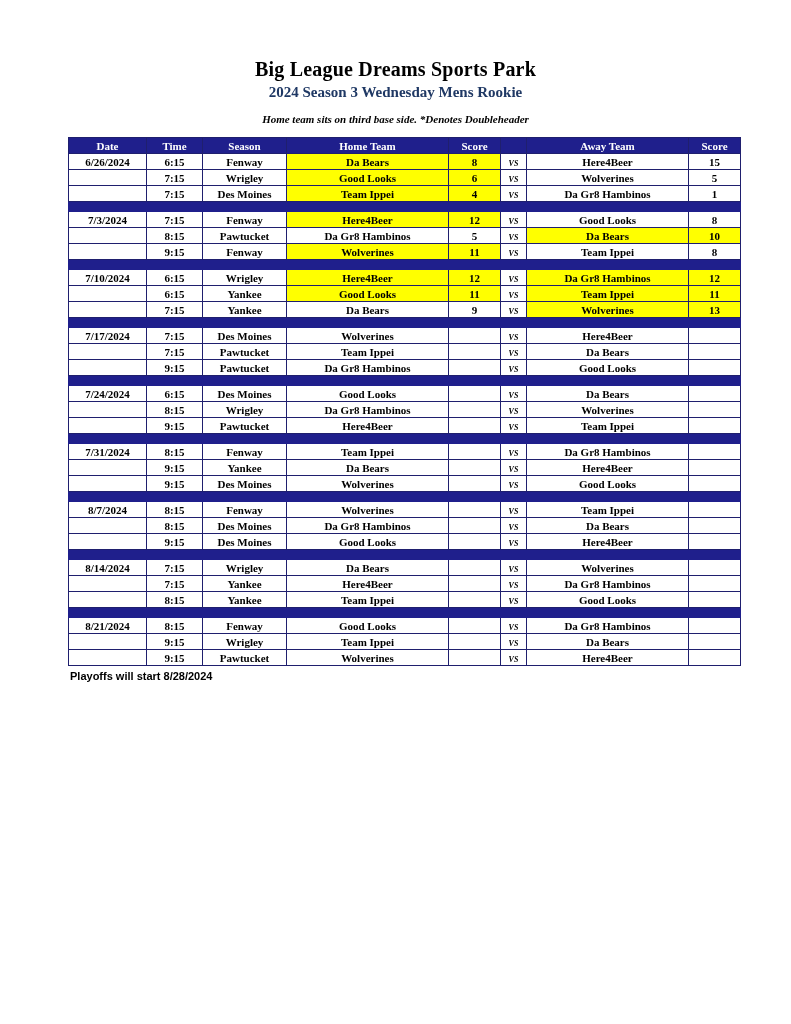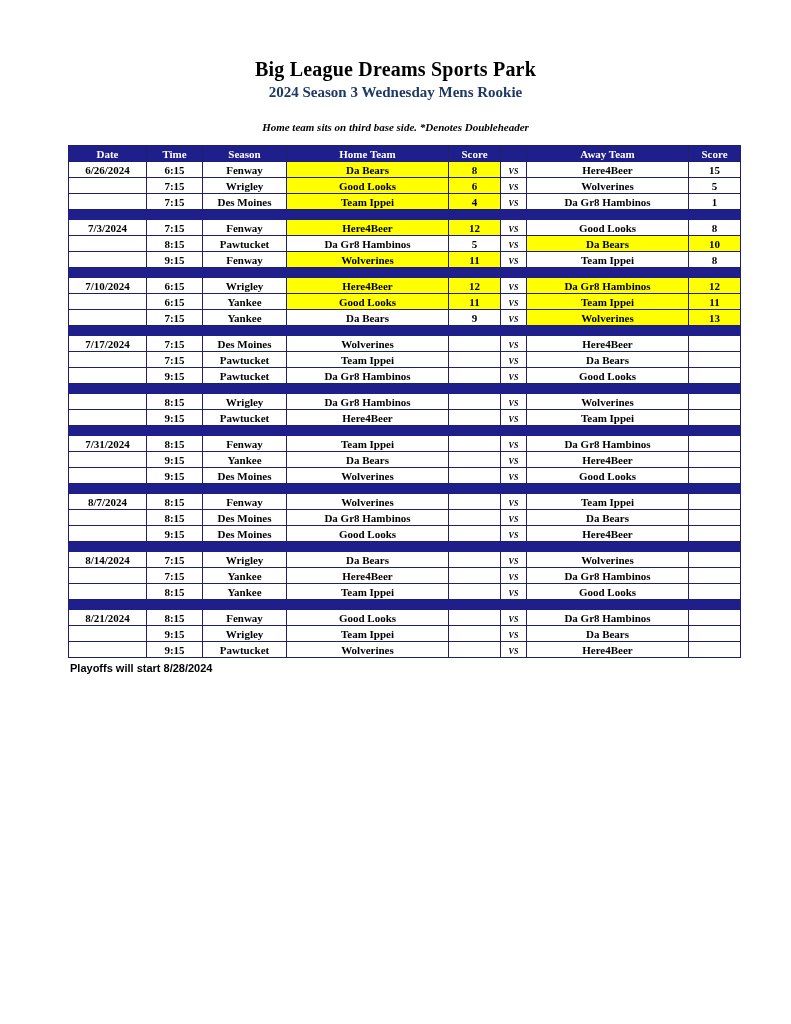--- a/index.html
+++ b/index.html
@@ -29,21 +29,21 @@
     font-weight: bold;
     font-size: 20px;
     letter-spacing: 0.2px;
     margin: 0 0 3px 0;
   }
   .title-sub {
     font-family: "Liberation Serif", serif;
     font-weight: bold;
     font-size: 15px;
     color: #1f3864;
-    margin: 0 0 20px 0;
+    margin: 0 0 12px 0;
   }
   .title-note {
     font-family: "Liberation Serif", serif;
     font-weight: bold;
     font-style: italic;
     font-size: 11px;
     margin: 0 0 12px 0;
   }
 
   table.sched {
@@ -270,20 +270,30 @@
           <td class="team">Da Gr8 Hambinos</td>
           <td class="score"></td>
           <td class="vs">vs</td>
           <td class="team">Good Looks</td>
           <td class="score"></td>
         </tr>
         <tr class="spacer">
           <td colspan="8"></td>
         </tr>
         <tr>
+          <td class="date">7/24/2024</td>
+          <td class="time">6:15</td>
+          <td class="rep">Des Moines</td>
+          <td class="team">Good Looks</td>
+          <td class="score"></td>
+          <td class="vs">vs</td>
+          <td class="team">Da Bears</td>
+          <td class="score"></td>
+        </tr>
+        <tr>
           <td class="date"></td>
           <td class="time">8:15</td>
           <td class="rep">Wrigley</td>
           <td class="team">Da Gr8 Hambinos</td>
           <td class="score"></td>
           <td class="vs">vs</td>
           <td class="team">Wolverines</td>
           <td class="score"></td>
         </tr>
         <tr>

